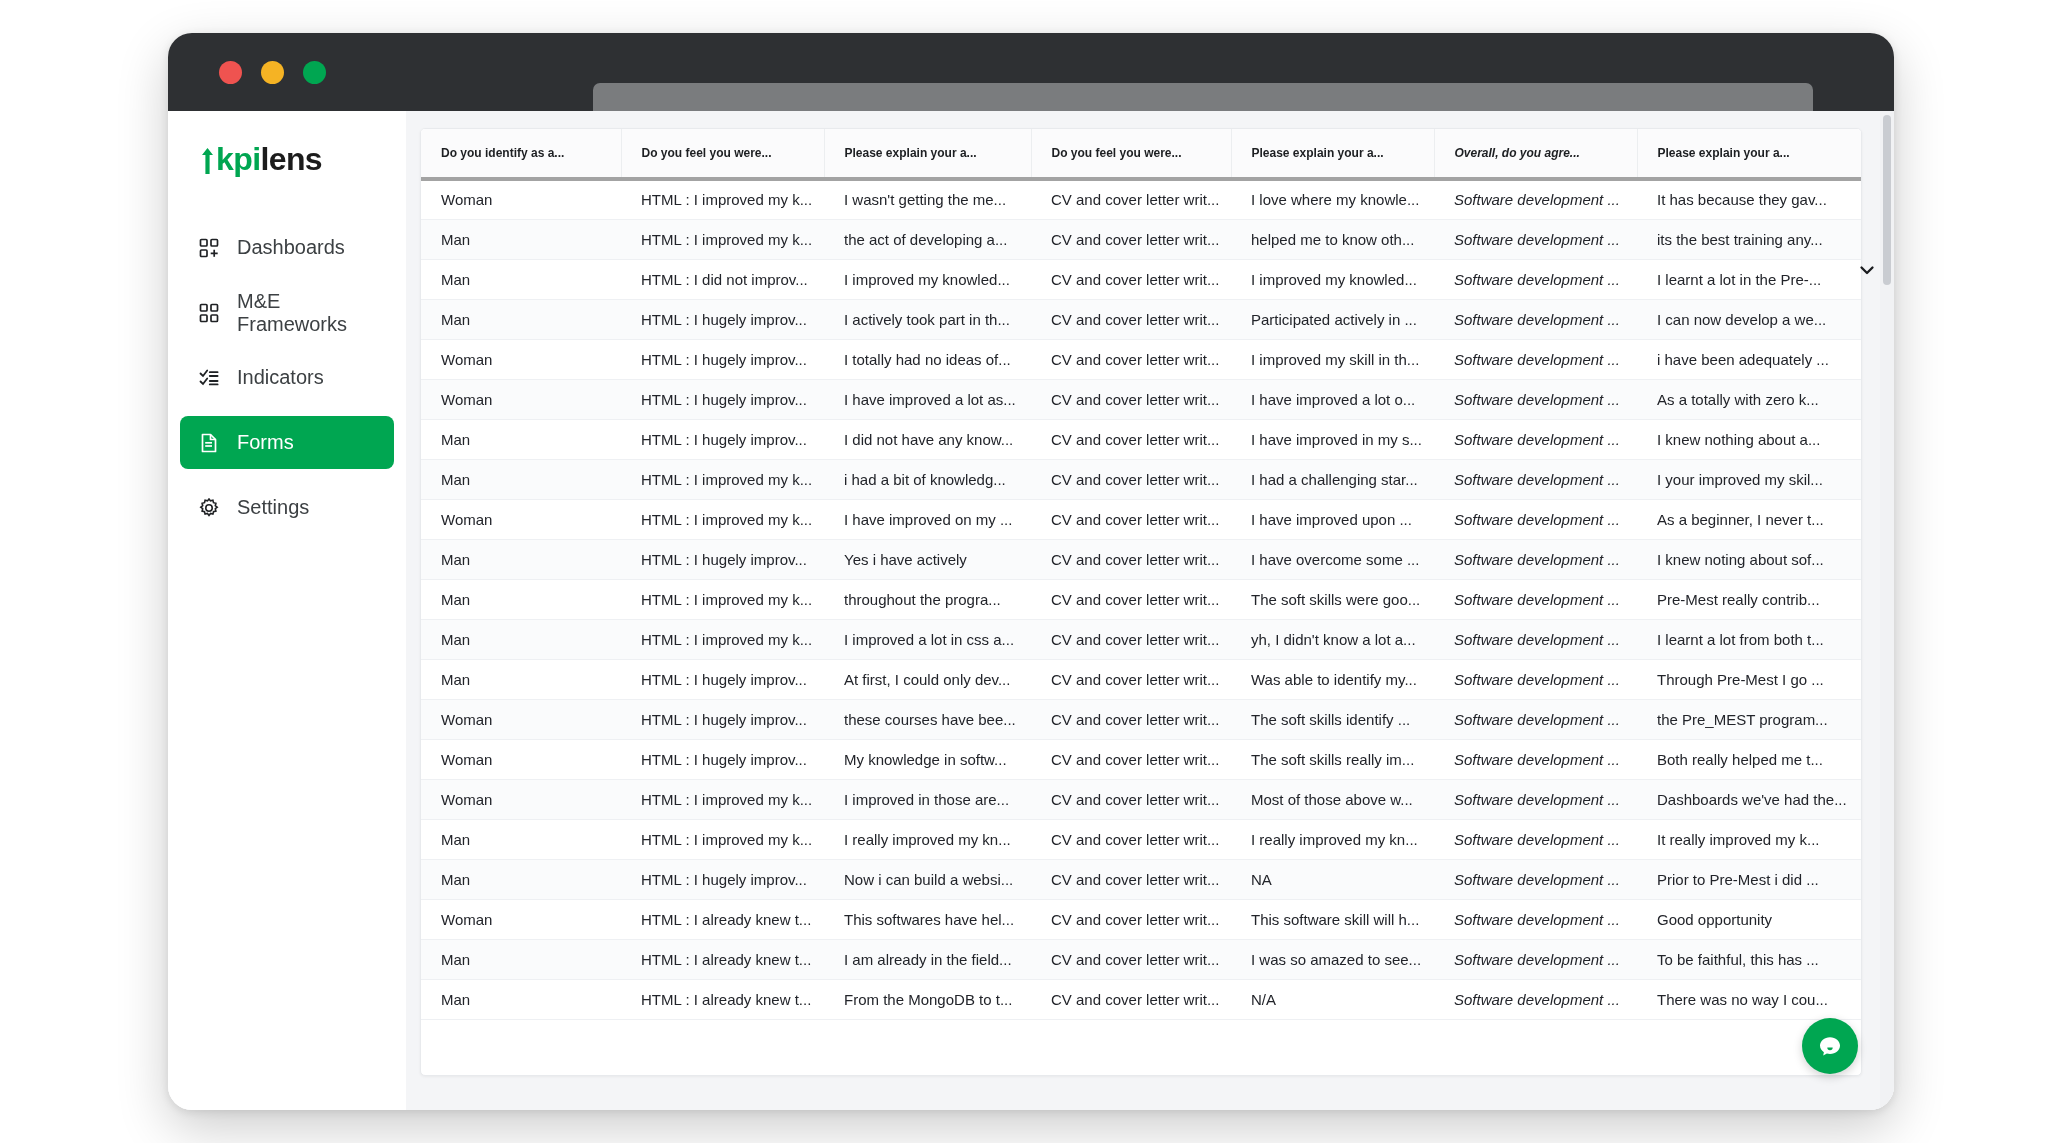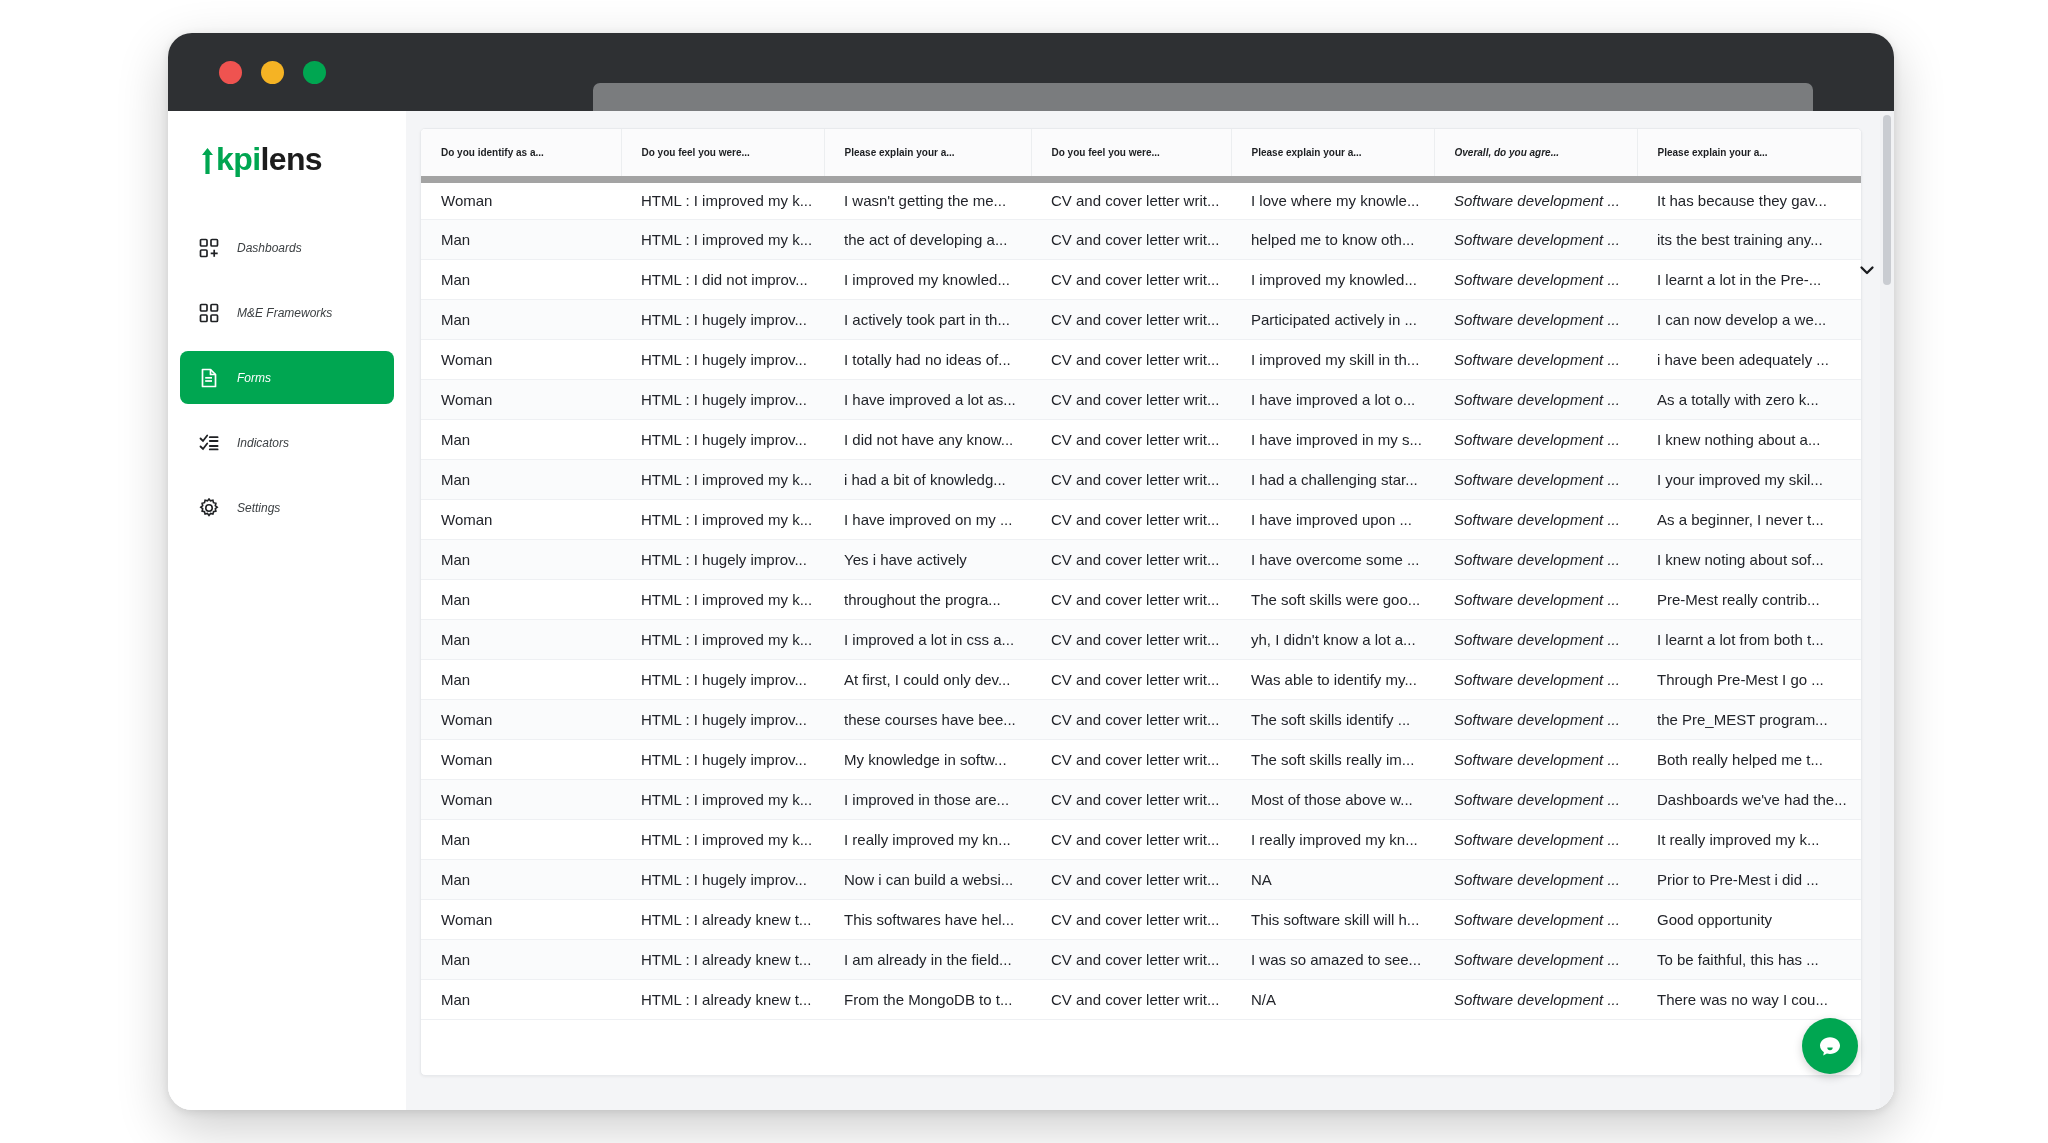--- a/index.html
+++ b/index.html
@@ -90,23 +90,22 @@
   .nav-list { margin-top: 14px; padding: 0 12px; }
   .nav-item {
     display: flex;
     align-items: center;
     gap: 17px;
     height: 53px;
     padding: 0 18px;
     border-radius: 8px;
     margin-bottom: 12px;
     color: #3c4043;
-    font-size: 12px;
+    font-size: 20px;
     cursor: pointer;
-    font-style: italic;
   }
   .nav-item .nav-ico { width: 22px; height: 22px; flex: 0 0 22px; display:flex; align-items:center; justify-content:center; }
   .nav-item.active {
     background: #00a651;
     color: #ffffff;
   }
   .nav-item.active .nav-ico svg { stroke: #ffffff; fill: none; }
   .nav-item .nav-ico svg { stroke: #1f2124; fill: none; }
 
   
@@ -130,25 +129,25 @@
   }
   table#data-table {
     border-collapse: collapse;
     width: 1442px;
     table-layout: fixed;
   }
   #data-table thead th {
     background: #fbfbfc;
     height: 50px;
     text-align: left;
-    font-size: 10px;
+    font-size: 12px;
     font-weight: 700;
     color: #1d1f22;
     padding: 0 0 0 20px;
-    border-bottom: 7px solid #a3a3a3;
+    border-bottom: 4px solid #a3a3a3;
     border-right: 1px solid #eceef0;
     white-space: nowrap;
     overflow: hidden;
   }
   #data-table thead th:last-child { border-right: none; }
   #data-table tbody td {
     height: 40px;
     font-size: 15px;
     color: #22242a;
     padding: 0 0 0 20px;
@@ -256,44 +255,44 @@
               <svg width="20" height="20" viewBox="0 0 20 20" stroke-width="1.7">
                 <rect x="1.5" y="1.5" width="6.5" height="6.5" rx="1"></rect>
                 <rect x="12" y="1.5" width="6.5" height="6.5" rx="1"></rect>
                 <rect x="1.5" y="12" width="6.5" height="6.5" rx="1"></rect>
                 <rect x="12" y="12" width="6.5" height="6.5" rx="1"></rect>
               </svg>
             </span>
             <span>M&amp;E Frameworks</span>
           </div>
 
-          <div class="nav-item active">
-            <span class="nav-ico">
-              <svg width="20" height="20" viewBox="0 0 20 20" stroke-width="1.7" stroke-linejoin="round">
-                <path d="M3.5 1.5 h8 l5 5 v12 h-13 z"></path>
-                <polyline points="11.5,1.5 11.5,6.5 16.5,6.5"></polyline>
-                <line x1="6.2" y1="9.8" x2="13" y2="9.8"></line>
-                <line x1="6.2" y1="13" x2="13" y2="13"></line>
-              </svg>
-            </span>
-            <span>Forms</span>
-          </div>
-
           <div class="nav-item">
             <span class="nav-ico">
               <svg width="20" height="20" viewBox="0 0 20 20" stroke-width="1.8" stroke-linecap="round">
                 <polyline points="1.5,5.5 4,8 8.2,2.5"></polyline>
                 <polyline points="1.5,13.5 4,16 8.2,10.5"></polyline>
                 <line x1="10.8" y1="4.2" x2="18.6" y2="4.2"></line>
                 <line x1="10.8" y1="8.0" x2="18.6" y2="8.0"></line>
                 <line x1="10.8" y1="13.0" x2="18.6" y2="13.0"></line>
                 <line x1="10.8" y1="16.4" x2="18.6" y2="16.4"></line>
               </svg>
             </span>
             <span>Indicators</span>
+          </div>
+
+          <div class="nav-item active">
+            <span class="nav-ico">
+              <svg width="20" height="20" viewBox="0 0 20 20" stroke-width="1.7" stroke-linejoin="round">
+                <path d="M3.5 1.5 h8 l5 5 v12 h-13 z"></path>
+                <polyline points="11.5,1.5 11.5,6.5 16.5,6.5"></polyline>
+                <line x1="6.2" y1="9.8" x2="13" y2="9.8"></line>
+                <line x1="6.2" y1="13" x2="13" y2="13"></line>
+              </svg>
+            </span>
+            <span>Forms</span>
           </div>
 
           <div class="nav-item">
             <span class="nav-ico">
               <svg width="20" height="20" viewBox="0 0 20 20" stroke-width="1.6">
                 <circle cx="10" cy="10" r="3.2"></circle>
                 <path d="M10 1 l1.5 1.9 2.4-.6 .6 2.4 2.4 .6 -.6 2.4 1.9 1.5 -1.9 1.5 .6 2.4 -2.4 .6 -.6 2.4 -2.4 -.6 -1.5 1.9 -1.5 -1.9 -2.4 .6 -.6 -2.4 -2.4 -.6 .6 -2.4 -1.9 -1.5 1.9 -1.5 -.6 -2.4 2.4 -.6 .6 -2.4 2.4 .6 z"></path>
               </svg>
             </span>
             <span>Settings</span>

